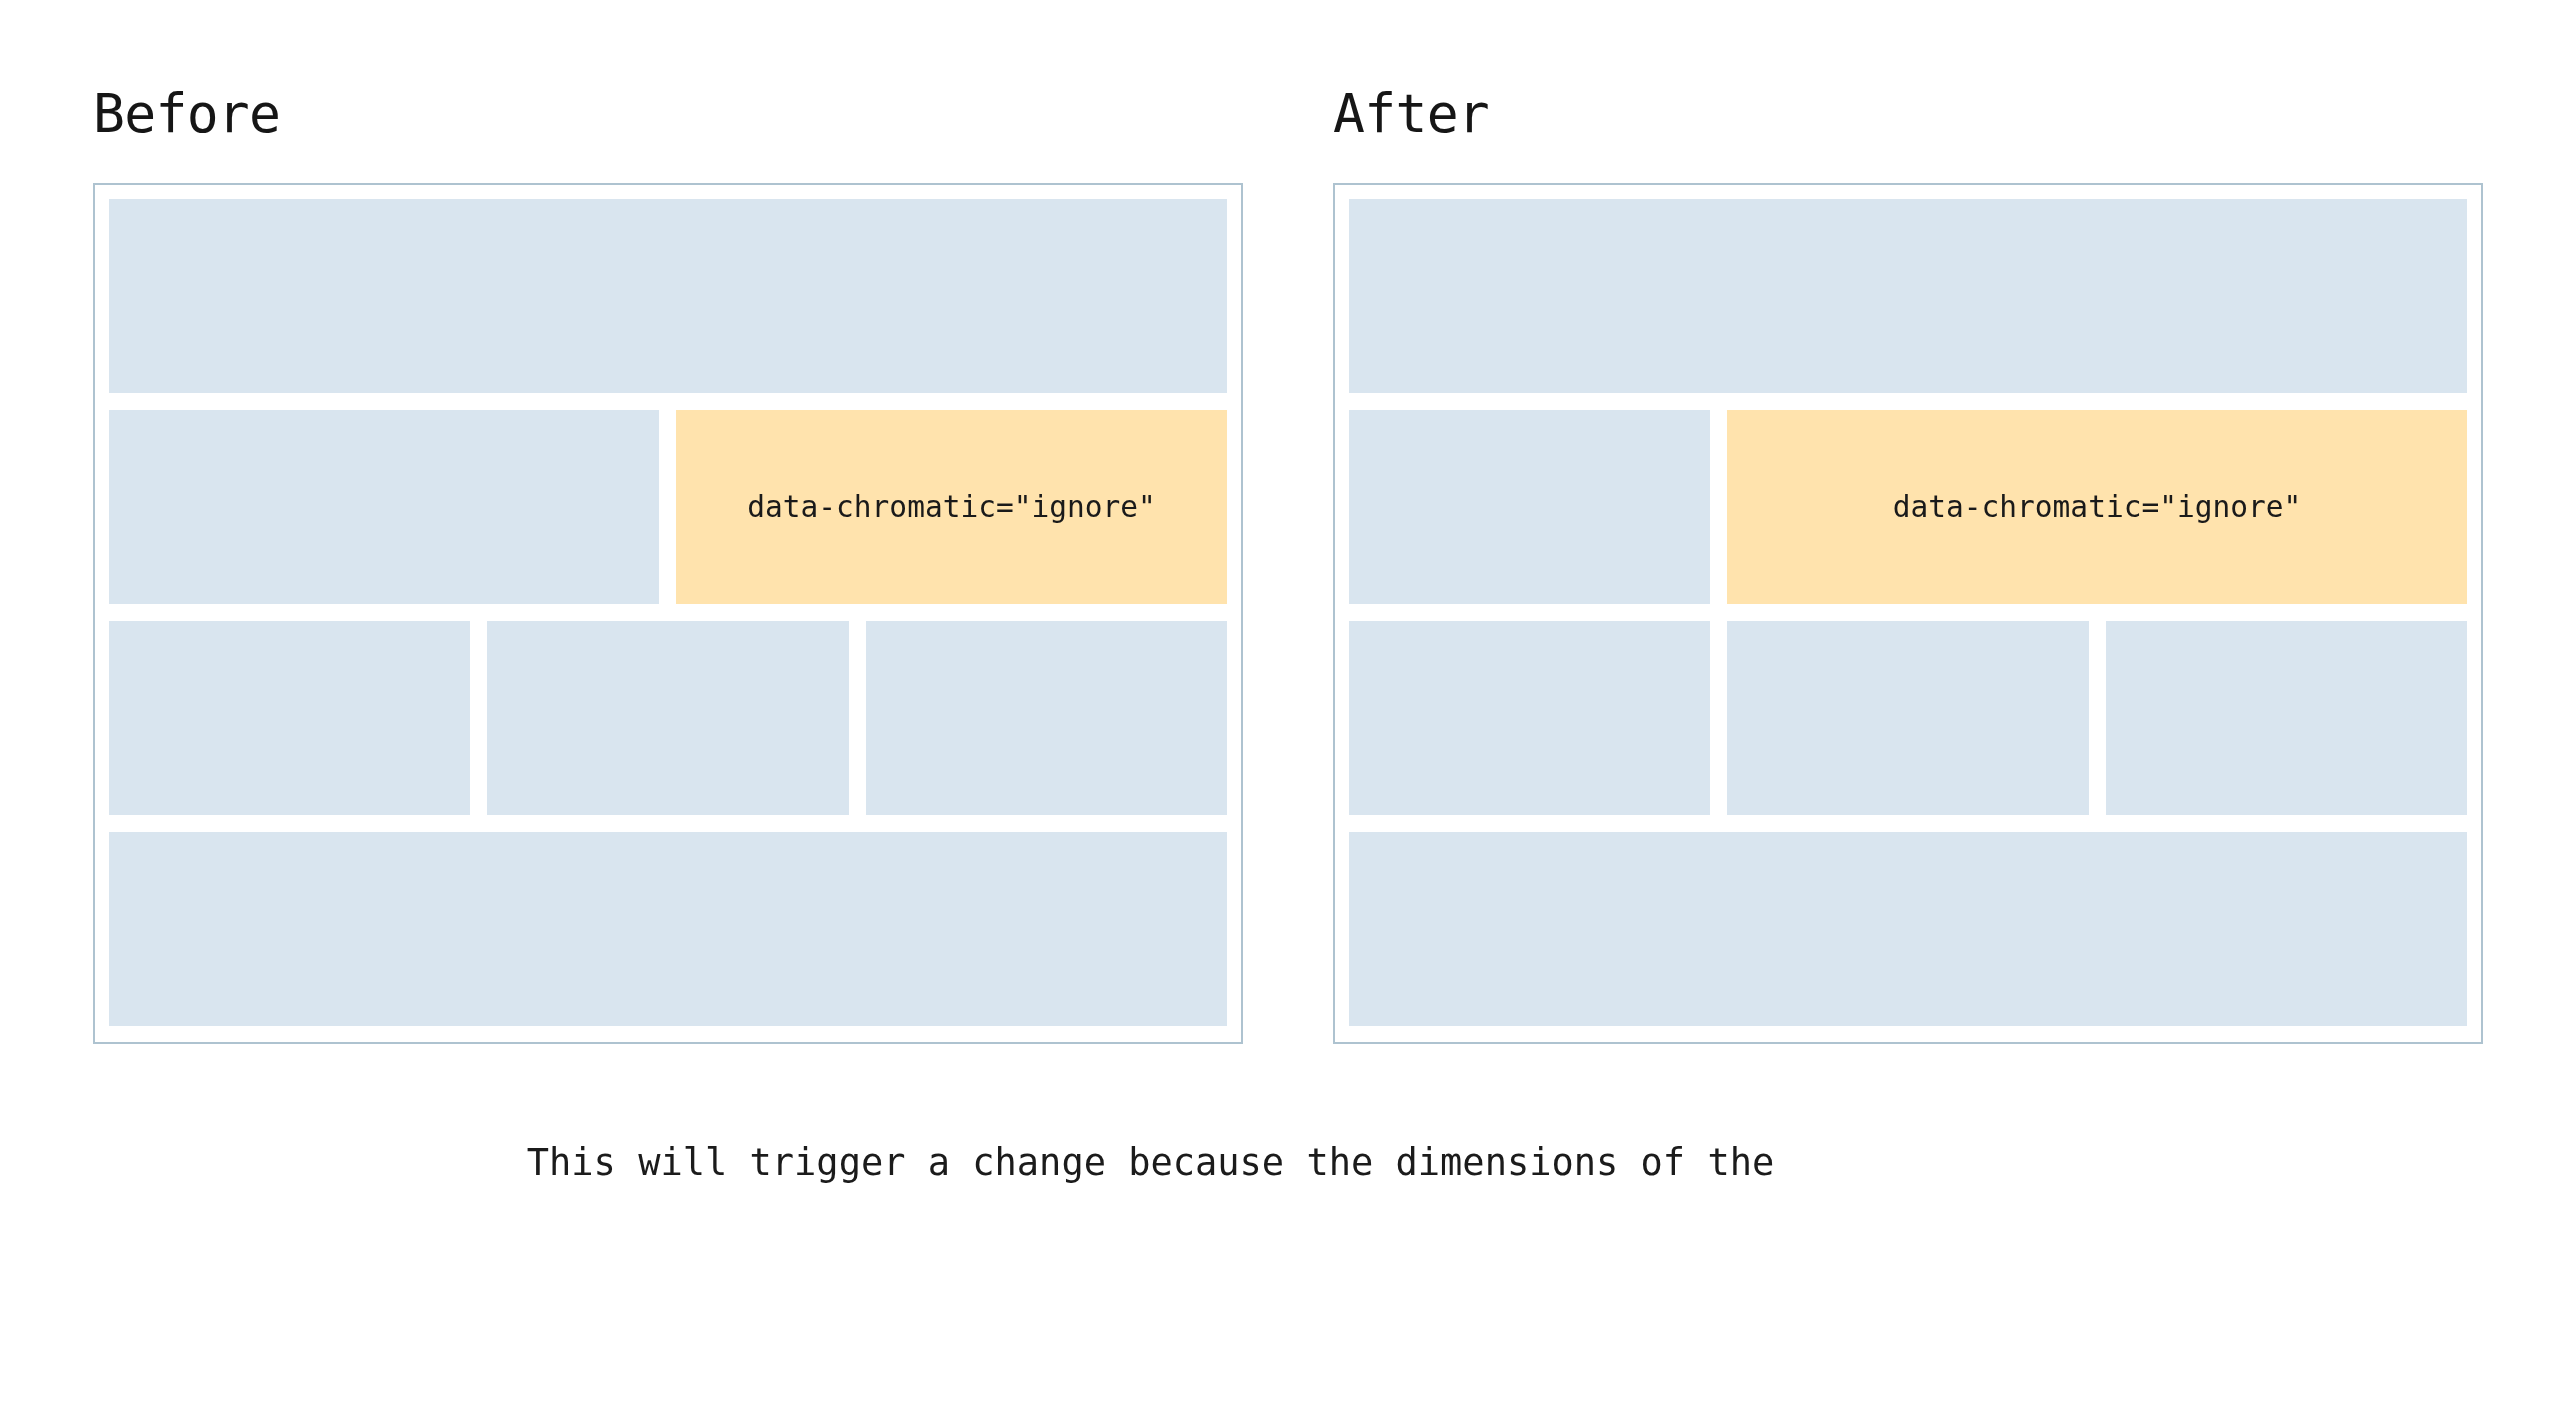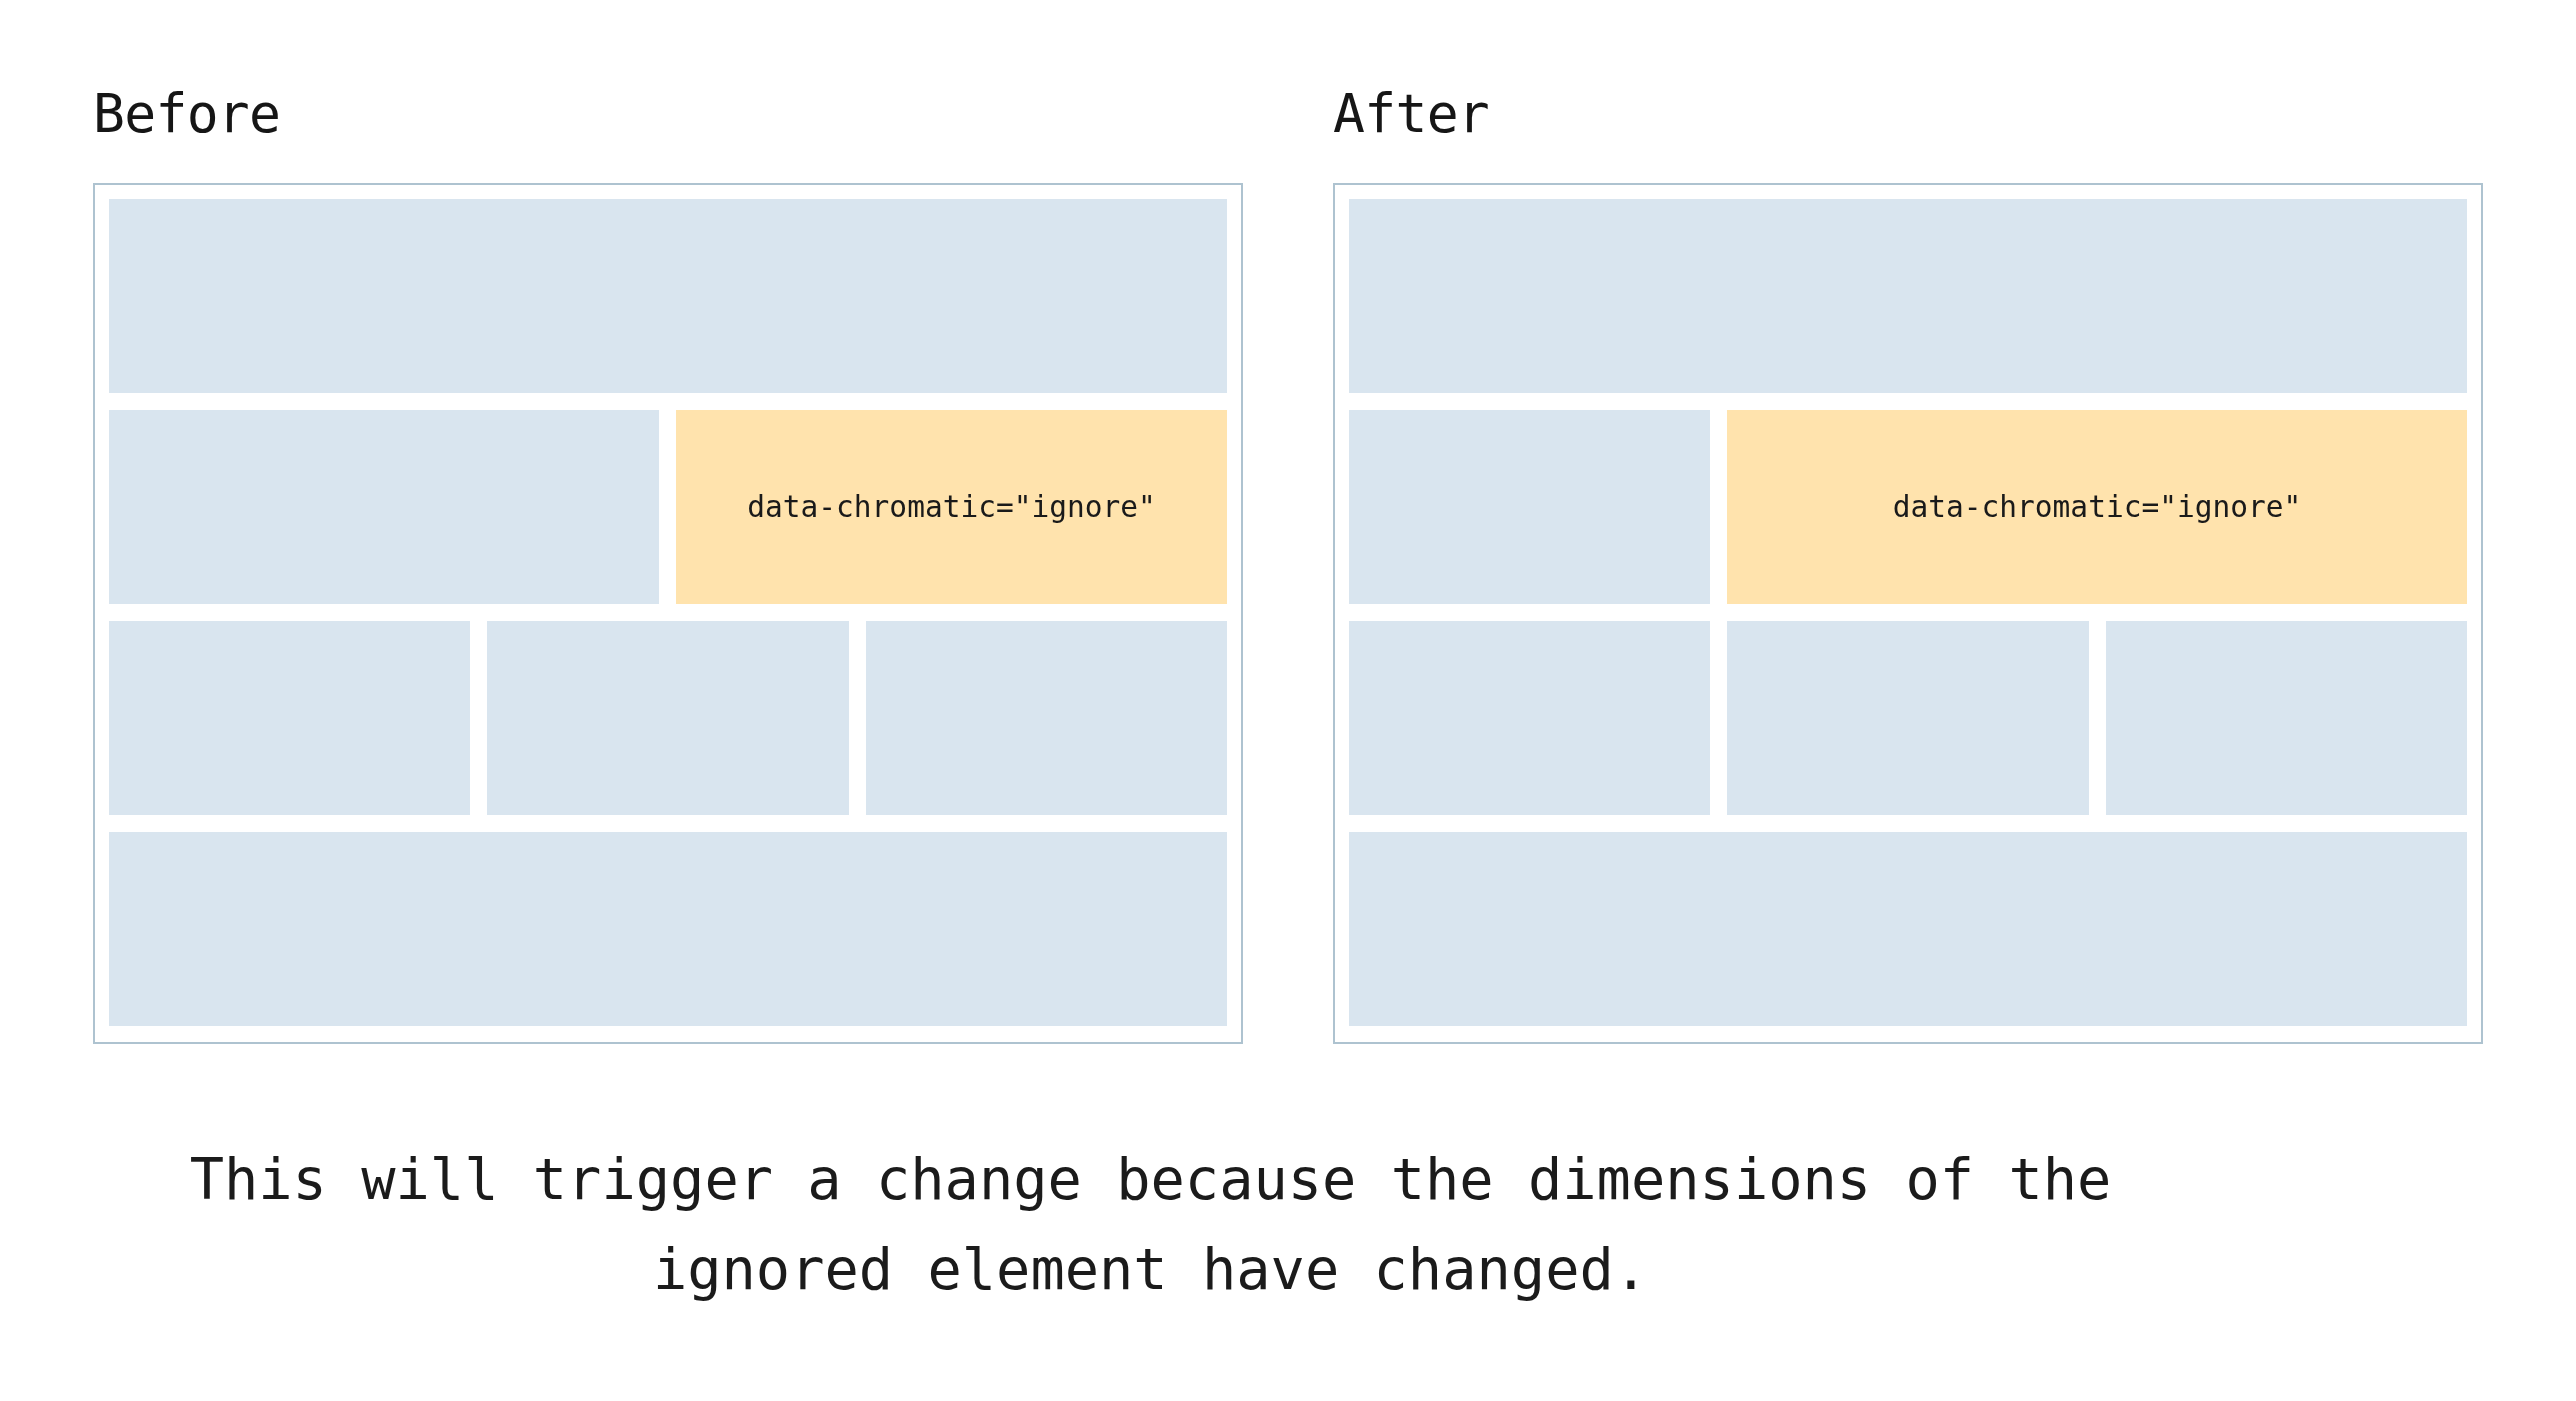--- a/index.html
+++ b/index.html
@@ -64,21 +64,21 @@
   .span2 { grid-column: span 2; }
   .span3 { grid-column: span 3; }
   .span4 { grid-column: span 4; }
   .span6 { grid-column: span 6; }
   .caption {
     position: absolute;
     top: 1134px;
     left: 0;
     width: 2301px;
     text-align: center;
-    font-size: 57px;
+    font-size: 37px;
     line-height: 1.58;
     color: #1b1b1b;
   }
 </style>
 </head>
 <body>
 
 <section class="figure before">
   <h2>Before</h2>
   <div class="panel">
@@ -104,15 +104,14 @@
     </div>
     <div class="blk span2"></div>
     <div class="blk span2"></div>
     <div class="blk span2"></div>
     <div class="blk span6"></div>
   </div>
 </section>
 
 <p class="caption">
   <span>This will trigger a change because the dimensions of the</span><br>
-  <span>ignored element have changed.</span>
 </p>
 
 
 </body></html>

